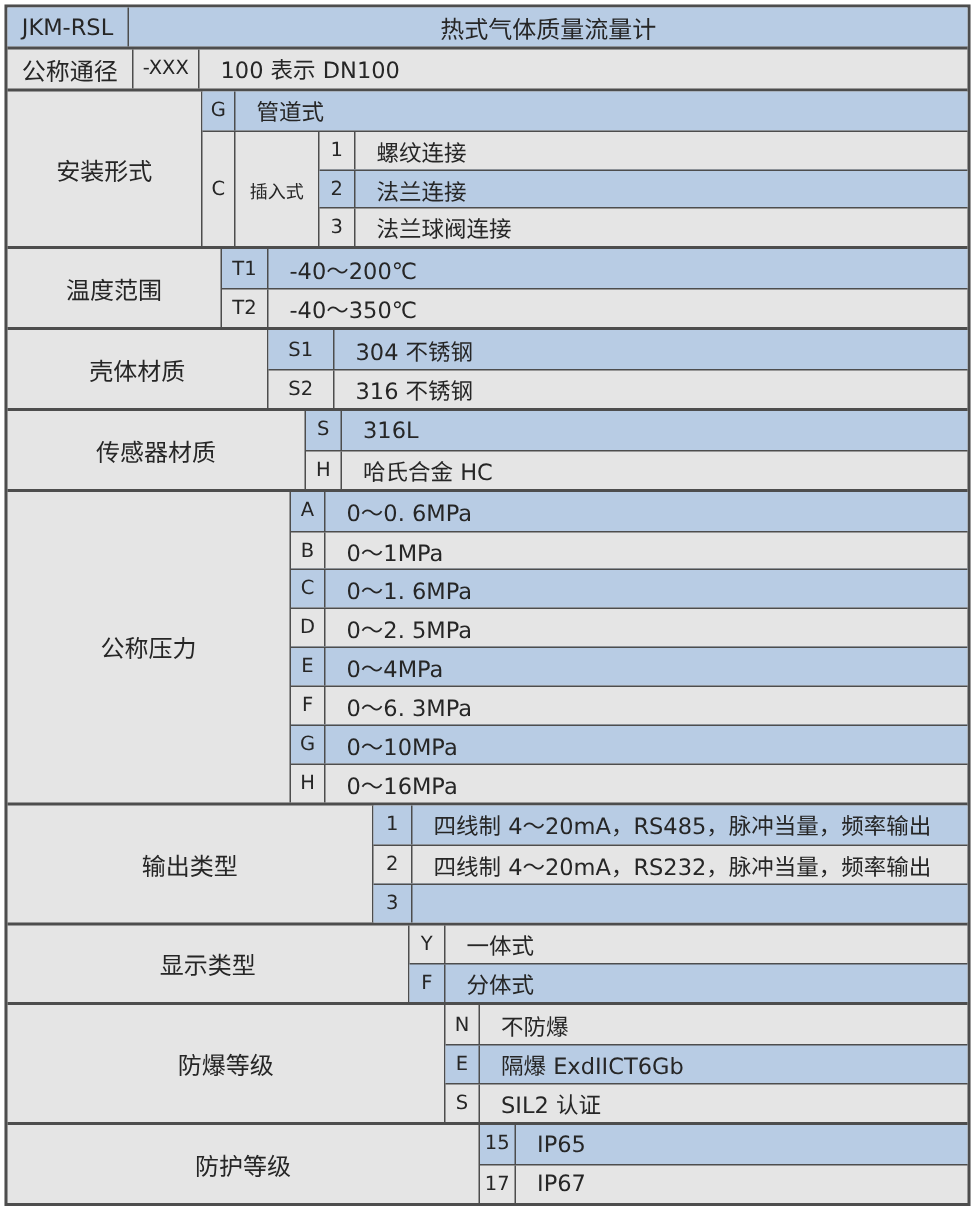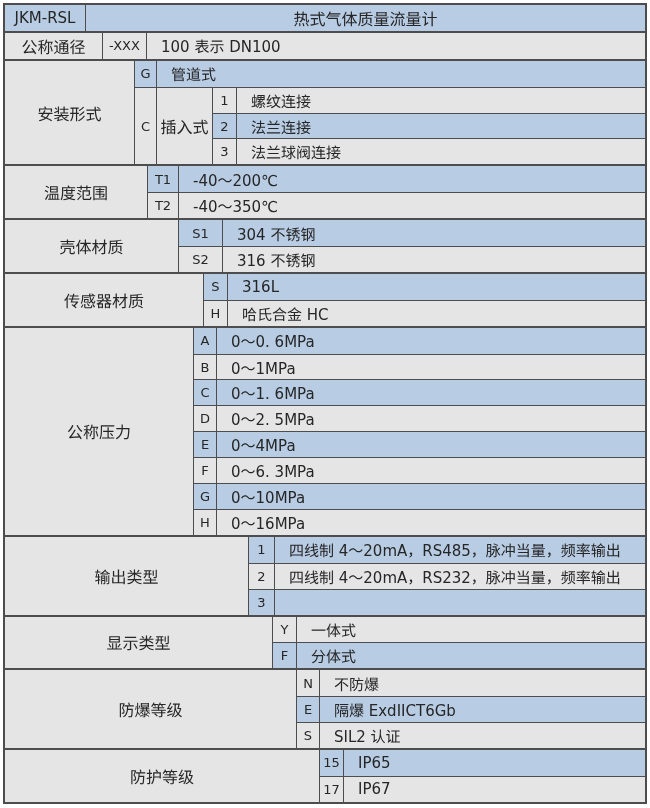--- a/index.html
+++ b/index.html
@@ -39,21 +39,21 @@
     display: flex; align-items: center; justify-content: center;
     border-right: 1px solid var(--bc);
     flex-shrink: 0;
     font-size: 13px;
   }
   .sub-label {
     width: 56px;
     display: flex; align-items: center; justify-content: center;
     border-right: 1px solid var(--bc);
     flex-shrink: 0;
-    font-size: 16px;
+    font-size: 12px;
   }
   .subopts { flex: 1; display: flex; flex-direction: column; min-width: 0; }
   .subopts .optrow { height: auto; flex: 1; }
   .value-cell {
     flex: 1; display: flex; align-items: center;
     padding-left: 14px;
     white-space: nowrap; overflow: hidden;
     min-width: 0;
   }
   .hl { background: var(--hl); }
@@ -63,21 +63,21 @@
     width: 81px;
     display: flex; align-items: center; justify-content: center;
     border-right: 1px solid var(--bc);
     flex-shrink: 0;
   }
   .title-cell {
     flex: 1; display: flex; align-items: center; justify-content: center;
     font-size: 16px;
   }
   
-  .s0 .label-cell { width: 98px; }  .s0 .code-cell { width: 44px; }
+  .s0 .label-cell { width: 84px; }  .s0 .code-cell { width: 44px; }
   .s1 .label-cell { width: 130px; } .s1 .code-cell.main { width: 22px; } .s1 .code-cell.sub { width: 24px; }
   .s2 .label-cell { width: 143px; } .s2 .code-cell { width: 31px; }
   .s3 .label-cell { width: 174px; } .s3 .code-cell { width: 44px; }
   .s4 .label-cell { width: 199px; } .s4 .code-cell { width: 24px; }
   .s5 .label-cell { width: 189px; } .s5 .code-cell { width: 23px; }
   .s6 .label-cell { width: 244px; } .s6 .code-cell { width: 26px; }
   .s7 .label-cell { width: 268px; } .s7 .code-cell { width: 24px; }
   .s8 .label-cell { width: 292px; } .s8 .code-cell { width: 23px; }
   .s9 .label-cell { width: 315px; } .s9 .code-cell { width: 24px; }
 </style>

